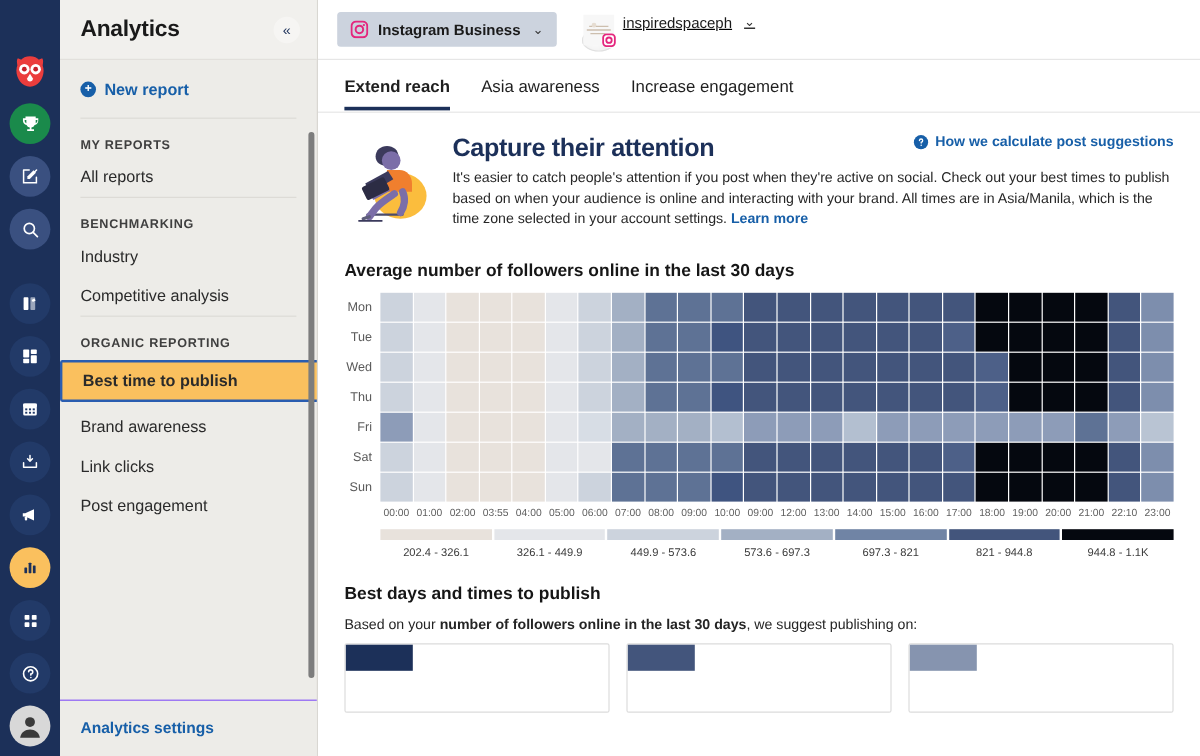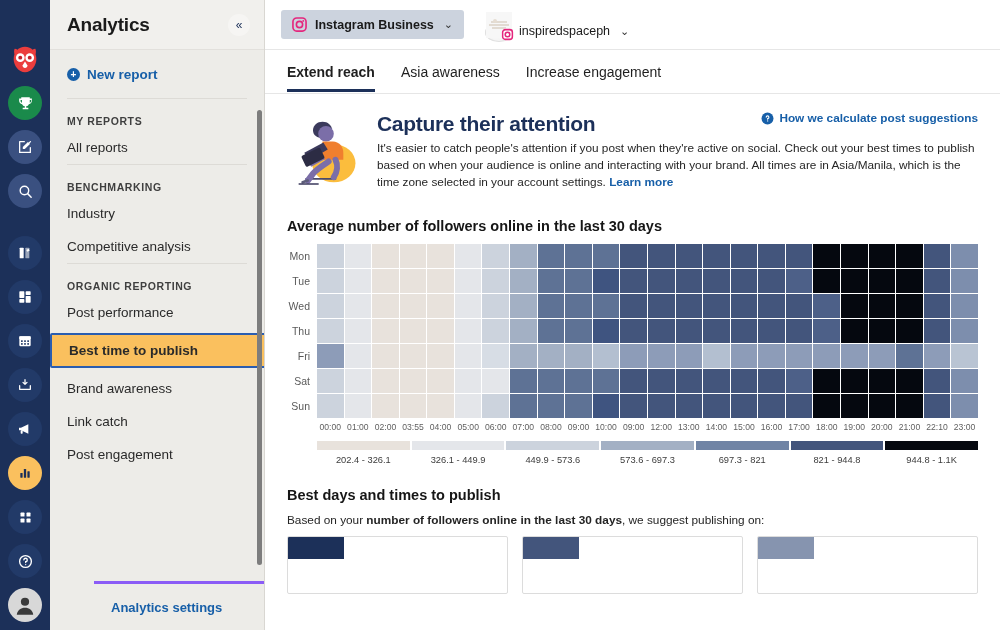--- a/index.html
+++ b/index.html
@@ -90,24 +90,23 @@
   .sb-item.active {
     background: #fac05e;
     border: 2px solid #2a5db0;
     border-radius: 2px;
     font-weight: bold;
     margin: 4px -17px 4px -17px;
     padding: 8px 0 8px 17px;
   }
   #sb-footer {
     flex: 0 0 auto;
-    border-top: 3px solid #8b5cf6;
+    border-top: 1px solid #8b5cf6;
     padding: 14px 17px;
     background: #edece8;
-    margin-left: 44px;
   }
   #sb-footer .link { color:#175fa8; font-size:13px; font-weight:bold; cursor:pointer; }
   #sb-track {
     position: absolute; top: 60px; right: 2px; width: 5px; bottom: 72px;
     background: transparent;
   }
   #sb-thumb {
     position: absolute; top: 0; left: 0; width: 5px; height: 455px;
     background: #7d7d7d; border-radius: 3px;
   }
@@ -120,22 +119,22 @@
     padding: 0 16px;
     border-bottom: 1px solid #e6e6e6;
   }
   .acct-pill {
     display: flex; align-items: center; gap: 8px;
     background: #ccd3de; border-radius: 3px;
     padding: 7px 11px; cursor: pointer;
   }
   .acct-pill .lbl { font-size: 12.5px; font-weight: bold; color: #1a1a1a; }
   .acct-plain {
-    display: flex; align-items: flex-end; gap: 8px;
-    padding: 7px 11px; cursor: pointer; background: transparent;
+    display: flex; align-items: flex-start; gap: 8px;
+    padding: 7px 11px; cursor: pointer; background: transparent; text-decoration: underline;
   }
   .acct-plain .lbl { font-size: 12.5px; color: #1a1a1a; }
   .chev { color:#333; font-size: 11px; margin-left:2px; }
   .ig-ic { width:15px;height:15px;flex:0 0 15px; }
   .avatar-wrap { position:relative; width:26px;height:26px;flex:0 0 26px; }
   .avatar-img {
     width:26px;height:26px;border-radius:50%;
     background: radial-gradient(circle at 40% 35%, #fff 0%, #f3f3f3 60%, #e4e4e4 100%);
     border:1px solid #e0e0e0; overflow:hidden;
   }
@@ -343,24 +342,23 @@
       </div>
       <div class="sb-rule"></div>
       <div class="sb-inner">
         <div class="sb-group-label">BENCHMARKING</div>
         <div class="sb-item">Industry</div>
         <div class="sb-item">Competitive analysis</div>
       </div>
       <div class="sb-rule"></div>
       <div class="sb-inner">
         <div class="sb-group-label">ORGANIC REPORTING</div>
-        <div class="sb-item">Post performance</div>
         <div class="sb-item active">Best time to publish</div>
         <div class="sb-item">Brand awareness</div>
-        <div class="sb-item">Link catch</div>
+        <div class="sb-item">Link clicks</div>
         <div class="sb-item">Post engagement</div>
       </div>
 
       <div id="sb-track">
         <div id="sb-thumb"></div>
       </div>
     </div>
 
     <div id="sb-footer">
       <span class="link">Analytics settings</span>

